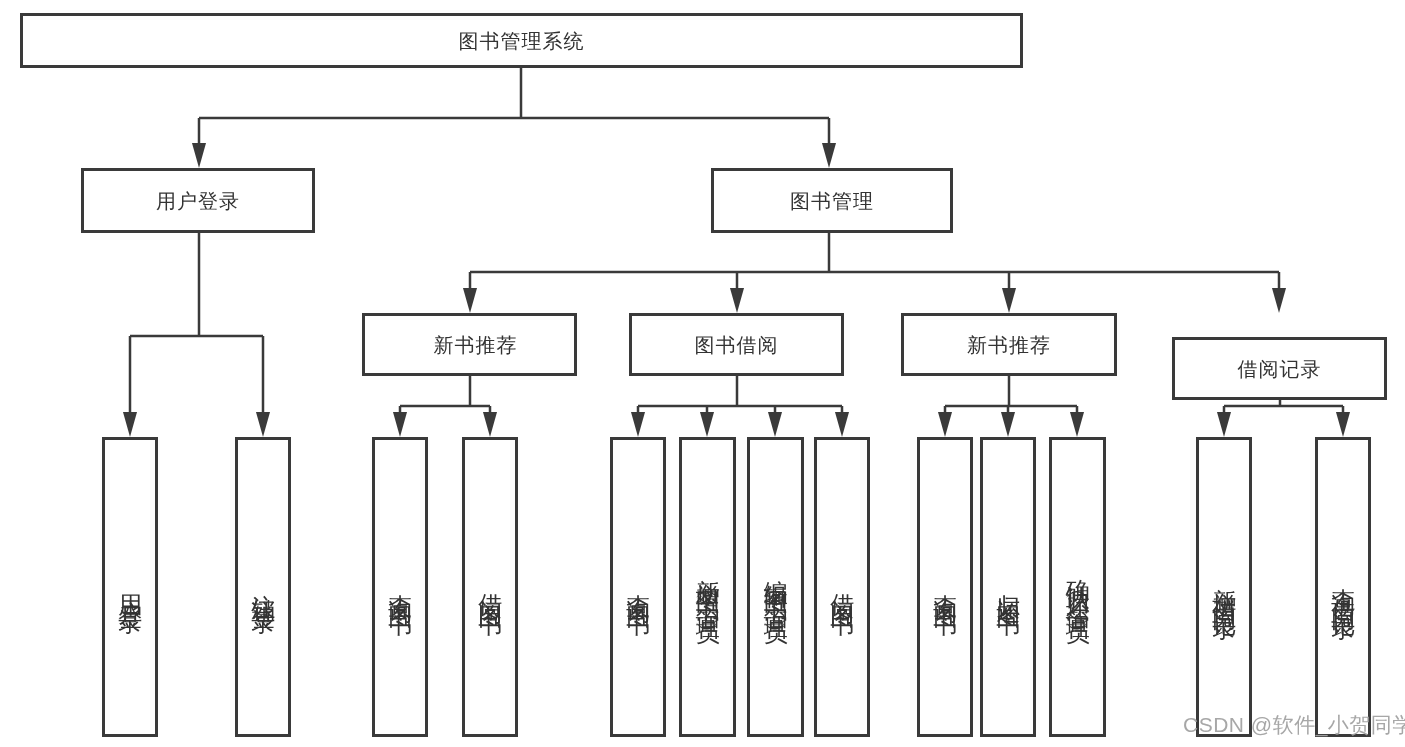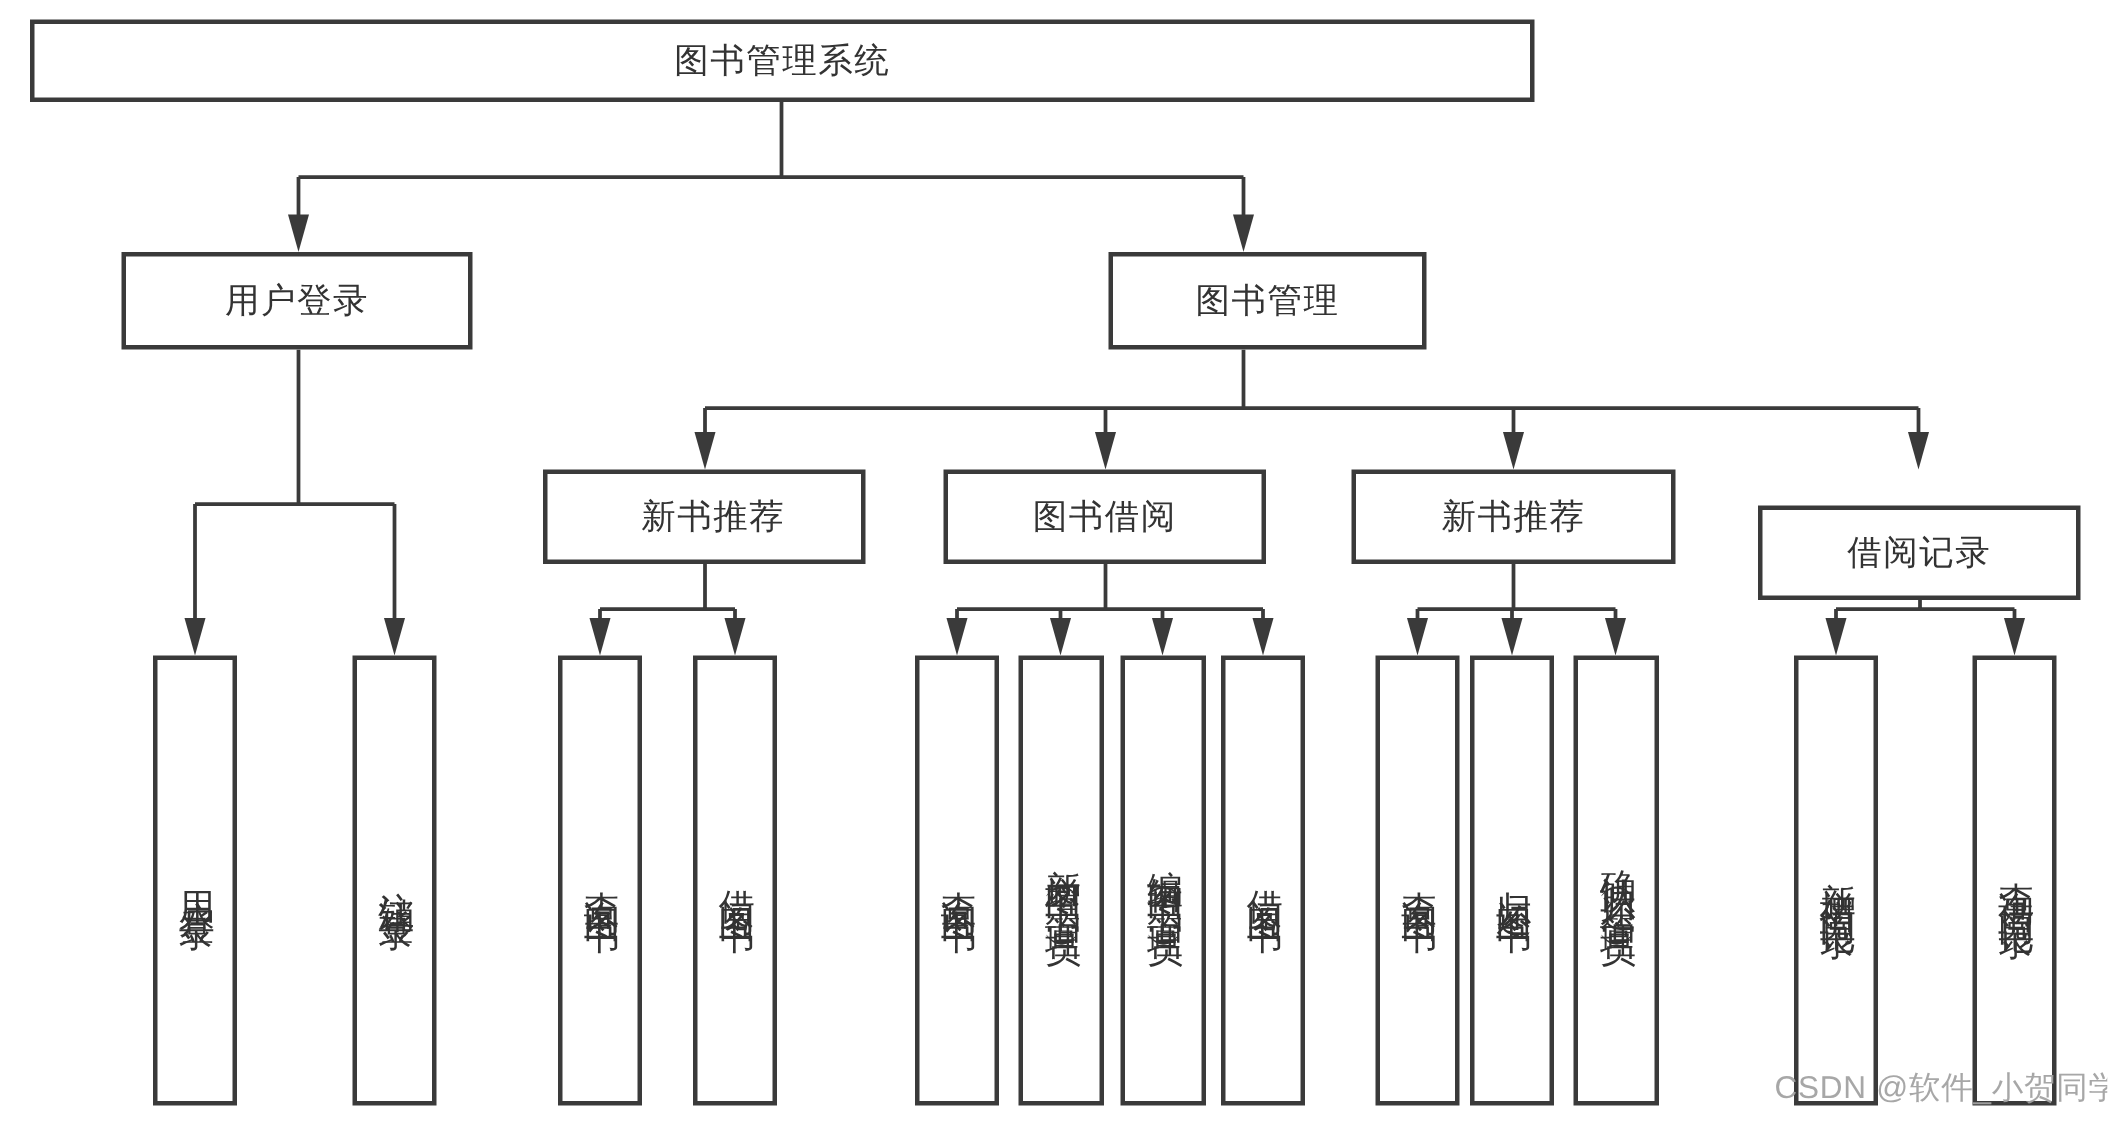--- a/index.html
+++ b/index.html
@@ -21,21 +21,21 @@
     position: absolute;
     box-sizing: border-box;
     background: #ffffff;
     border: 3px solid #3a3a3a;
     display: flex;
     align-items: center;
     justify-content: center;
     color: #333333;
     z-index: 1;
   }
-  .hnode { font-size: 23px; letter-spacing: 1px; line-height: 1; }
+  .hnode { font-size: 20px; letter-spacing: 1px; line-height: 1; }
   .vnode { font-size: 24px; }
   .vnode .vtext {
     writing-mode: vertical-rl;
     text-orientation: mixed;
     letter-spacing: 6px;
     line-height: 1.1;
     white-space: nowrap;
   }
   #watermark {
     position: absolute;
@@ -86,21 +86,21 @@
     </g>
   </svg>
 
   <div class="node hnode" style="left:20px; top:13px; width:1003px; height:55px;">
     <span>图书管理系统</span>
   </div>
 
   <div class="node hnode" style="left:81px; top:168px; width:234px; height:65px;">
     <span>用户登录</span>
   </div>
-  <div class="node hnode" style="left:711px; top:168px; width:212px; height:65px;margin-left:28px;">
+  <div class="node hnode" style="left:711px; top:168px; width:242px; height:65px;">
     <span>图书管理</span>
   </div>
 
   <div class="node hnode" style="left:362px; top:313px; width:215px; height:63px;padding-left:12px;">
     <span>新书推荐</span>
   </div>
   <div class="node hnode" style="left:629px; top:313px; width:215px; height:63px;">
     <span>图书借阅</span>
   </div>
   <div class="node hnode" style="left:901px; top:313px; width:216px; height:63px;">

